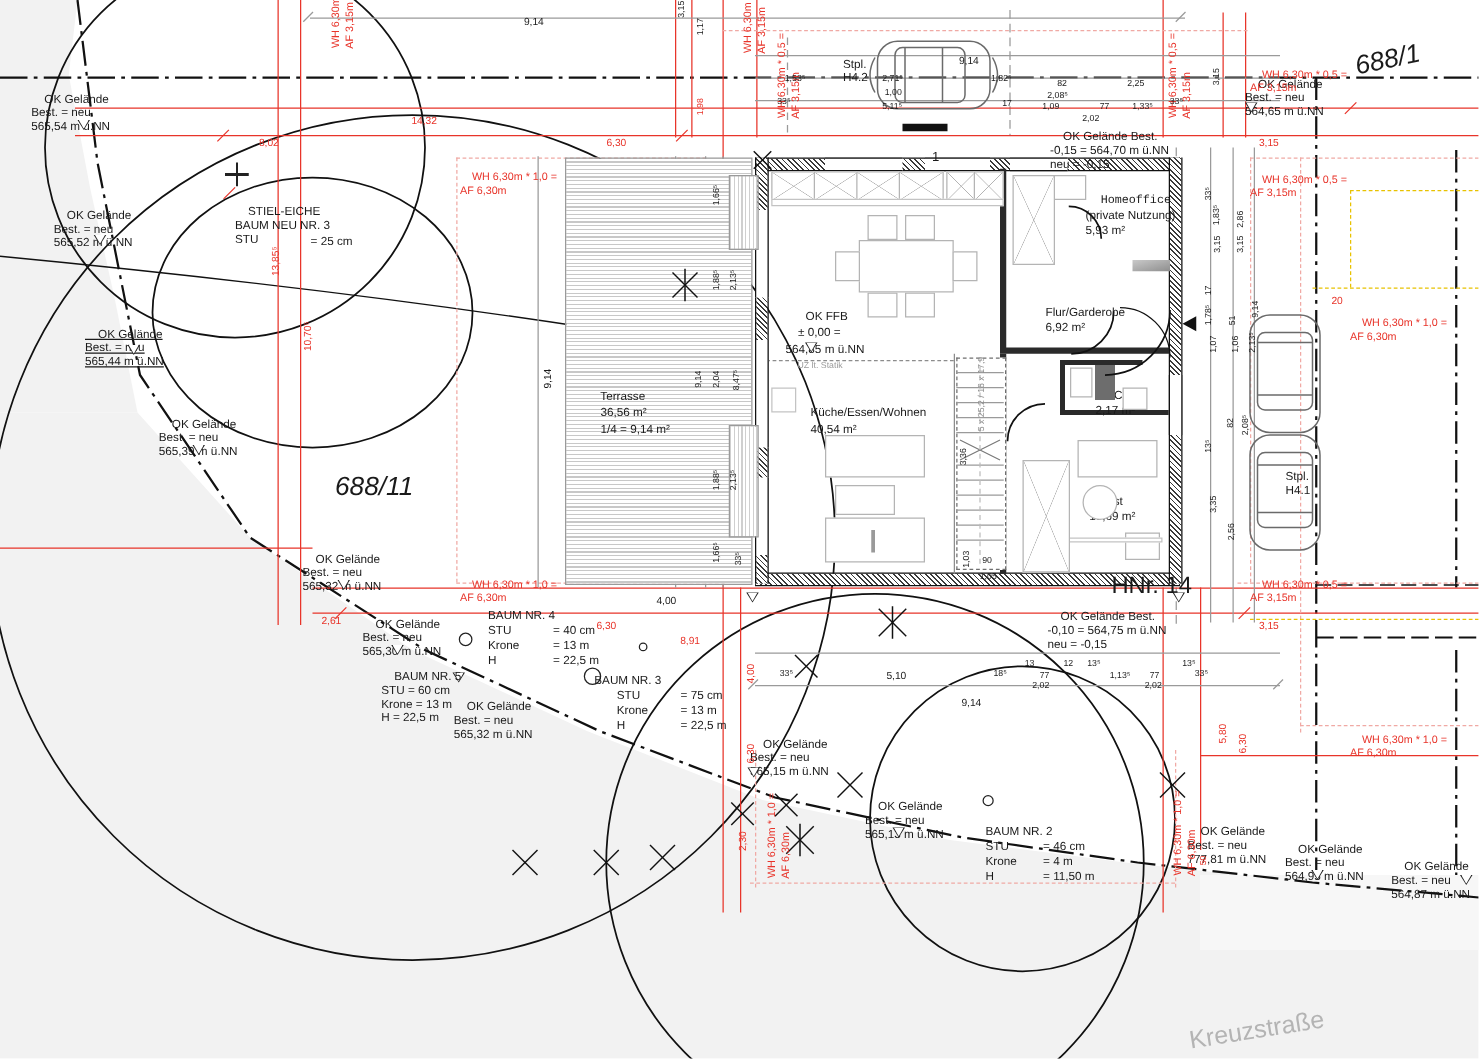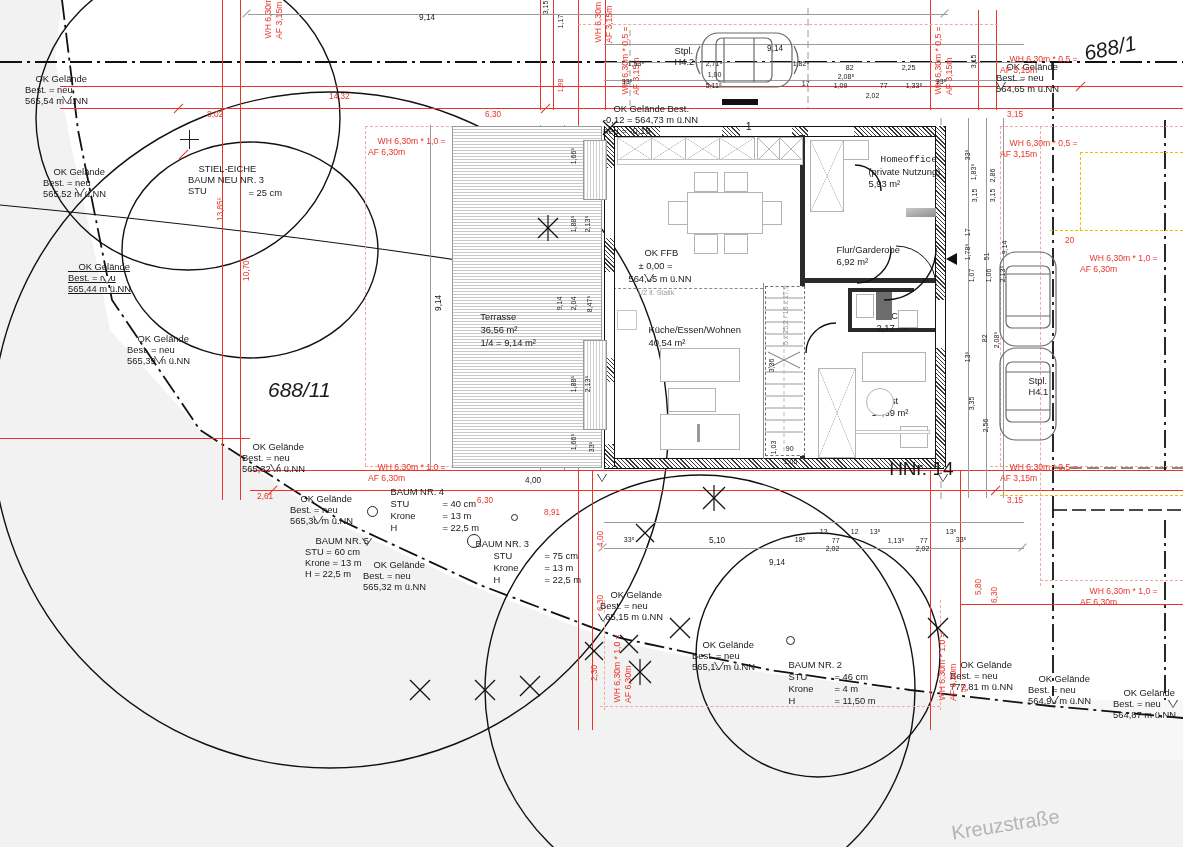--- a/index.html
+++ b/index.html
@@ -498,30 +498,34 @@
     </div>
 
   <div class="txt" style="left:996px;top:50px;">
     <span>OK Gelände</span>
 <span>Best. = neu</span>
 <span>564,65 m ü.NN</span></div>
   <div class="tri" style="left:996px;top:82px;">
       <i></i>
     </div>
 
-  <div class="txt" style="left:603px;top:92px;">
+  <div class="txt" style="left:840px;top:92px;">
     <span>OK Gelände Best.</span>
-<span>-0,12 = 564,73 m ü.NN</span>
+<span>-0,15 = 564,70 m ü.NN</span>
 <span>neu = -0,15</span></div>
   <div class="tri" style="left:597px;top:474px;">
       <i></i>
     </div>
   <div class="tri" style="left:938px;top:474px;">
       <i></i>
     </div>
+  <div class="txt" style="left:838px;top:476px;">
+    <span>OK Gelände Best.</span>
+<span>-0,10 = 564,75 m ü.NN</span>
+<span>neu = -0,15</span></div>
 
   <div class="txt" style="left:188px;top:152px;">
     <span>STIEL-EICHE</span>
 <span>BAUM NEU NR. 3</span>
 <span>STU</span></div>
   <div class="txt" style="left:238px;top:176px;">
     <span>= 25 cm</span></div>
 
   <div class="txt" style="left:305px;top:524px;">
     <span>BAUM NR. 5</span>

